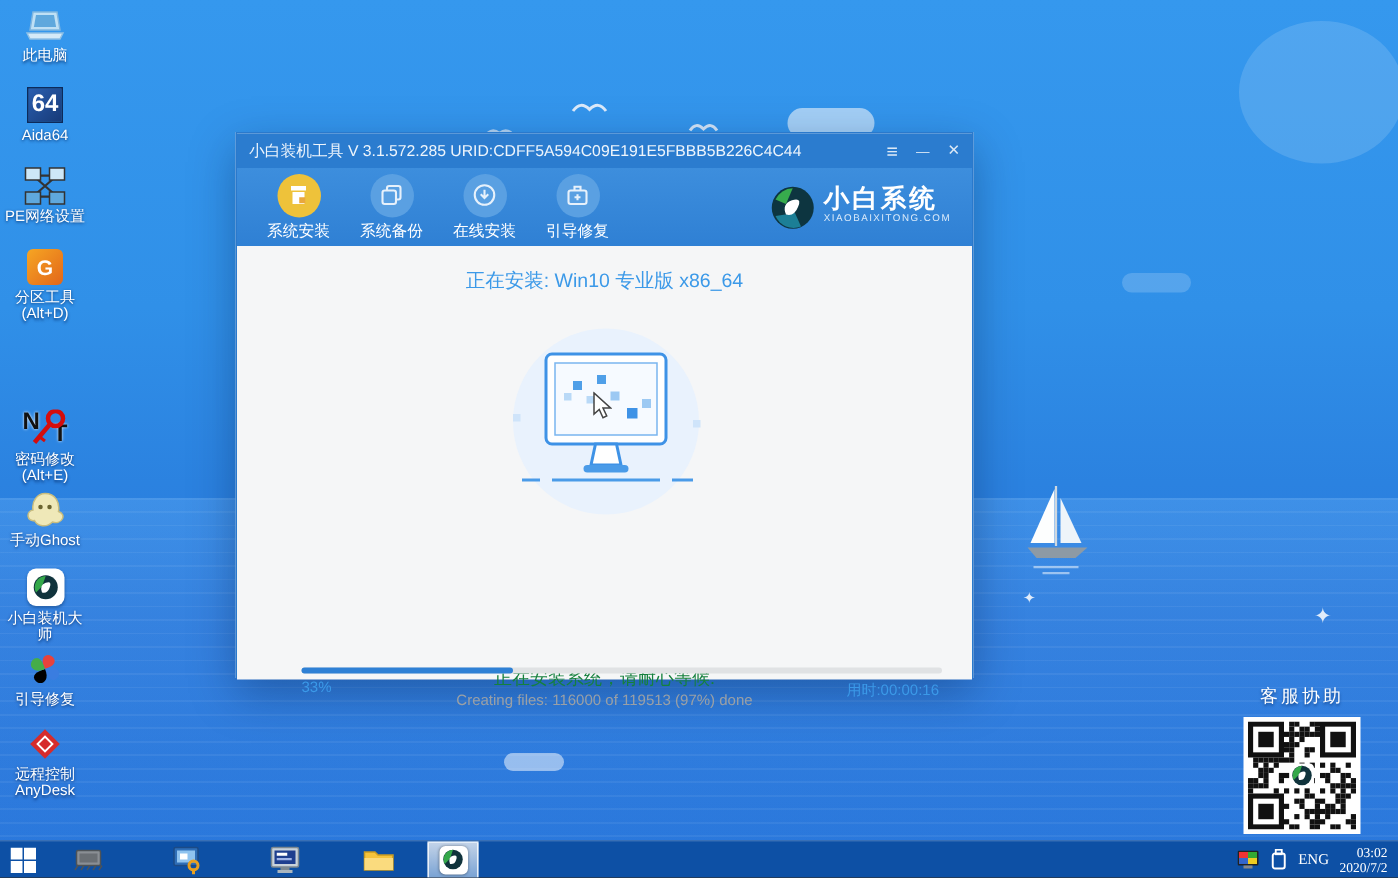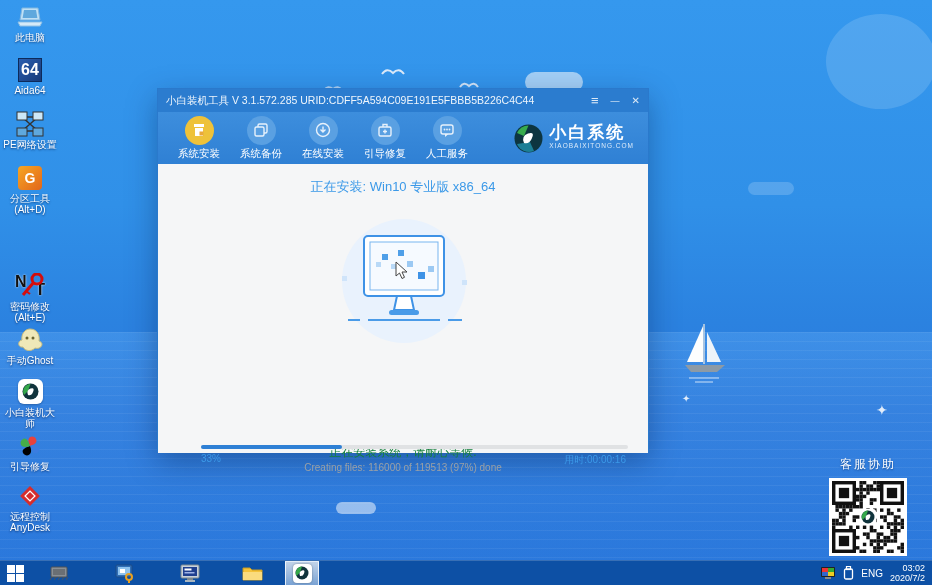--- a/index.html
+++ b/index.html
@@ -54,21 +54,21 @@
   .qrpanel { position:absolute; left:826px; top:456px; width:84px; }
   .qrtitle { color:#fff; font-size:12px; text-align:center; letter-spacing:2px; text-shadow:0 1px 2px rgba(0,40,100,.6); margin-bottom:5px; }
   .qrbox { width:78px; height:78px; background:#fff; padding:3px; margin:0 auto; }
 
   
   .taskbar { position:absolute; left:0; bottom:0; width:932px; height:25px; background:#0d50a5;
     border-top:1px solid rgba(255,255,255,.18); display:flex; align-items:center; }
   .tbtn { width:30px; height:25px; display:flex; align-items:center; justify-content:center; cursor:pointer; }
   .tbtn.active { background:linear-gradient(180deg,rgba(255,255,255,.75),rgba(210,230,250,.55));
     border:1px solid rgba(255,255,255,.8); width:34px; }
-  .tray { margin-left:auto; display:flex; align-items:center; gap:7px; padding-right:4px; color:#fff; }
+  .tray { margin-left:auto; display:flex; align-items:center; gap:7px; padding-right:4px; color:#fff;font-family:Liberation Serif, serif; }
   .tray .lang { font-size:10px; }
   .clock { text-align:right; font-size:9px; line-height:10px; padding-right:3px; }
 </style>
 </head>
 <body>
 
 <div class="screen">
 
   <div class="sea"></div>
   <div class="cloud" style="left:525px;top:72px;width:58px;height:20px;opacity:.55"></div>
@@ -239,32 +239,20 @@
       </div>
       <div class="navitem">
         <div class="circ">
           <svg width="16" height="16">
               <rect x="2" y="5" width="12" height="9" rx="1.5" fill="none" stroke="#e7f1fb" stroke-width="1.4"></rect>
               <path d="M6,5 v-2.5 h4 V5" stroke="#e7f1fb" stroke-width="1.4" fill="none"></path>
               <path d="M8,7.5 v4 M6,9.5 h4" stroke="#e7f1fb" stroke-width="1.4"></path>
             </svg>
         </div>
         <div class="nlbl">引导修复</div>
-      </div>
-      <div class="navitem">
-        <div class="circ">
-          <svg width="16" height="16">
-              <rect x="2" y="3" width="12" height="9" rx="2" fill="none" stroke="#e7f1fb" stroke-width="1.4"></rect>
-              <path d="M6,12 L6,15 L9.5,12" fill="#e7f1fb"></path>
-              <circle cx="5.5" cy="7.5" r=".9" fill="#e7f1fb"></circle>
-              <circle cx="8" cy="7.5" r=".9" fill="#e7f1fb"></circle>
-              <circle cx="10.5" cy="7.5" r=".9" fill="#e7f1fb"></circle>
-            </svg>
-        </div>
-        <div class="nlbl">人工服务</div>
       </div>
       <div class="brand">
         <svg width="29" height="29">
           <circle cx="14.5" cy="14.5" r="14" fill="#0d3540"></circle>
           <path d="M14.5,1.5 A13,13 0 0,0 3,9 L10,12 Z" fill="#37ab4d"></path>
           <path d="M3,20 A13,13 0 0,0 20,27 L16,18 Z" fill="#1c7f96"></path>
           <path d="M10,19 Q7,12 14,9.5 Q21,7.5 18,14 Q15.5,20.5 10,19 Z" fill="#fff"></path>
         </svg>
         <div class="btxt">
           <div class="bt1">小白系统</div>

